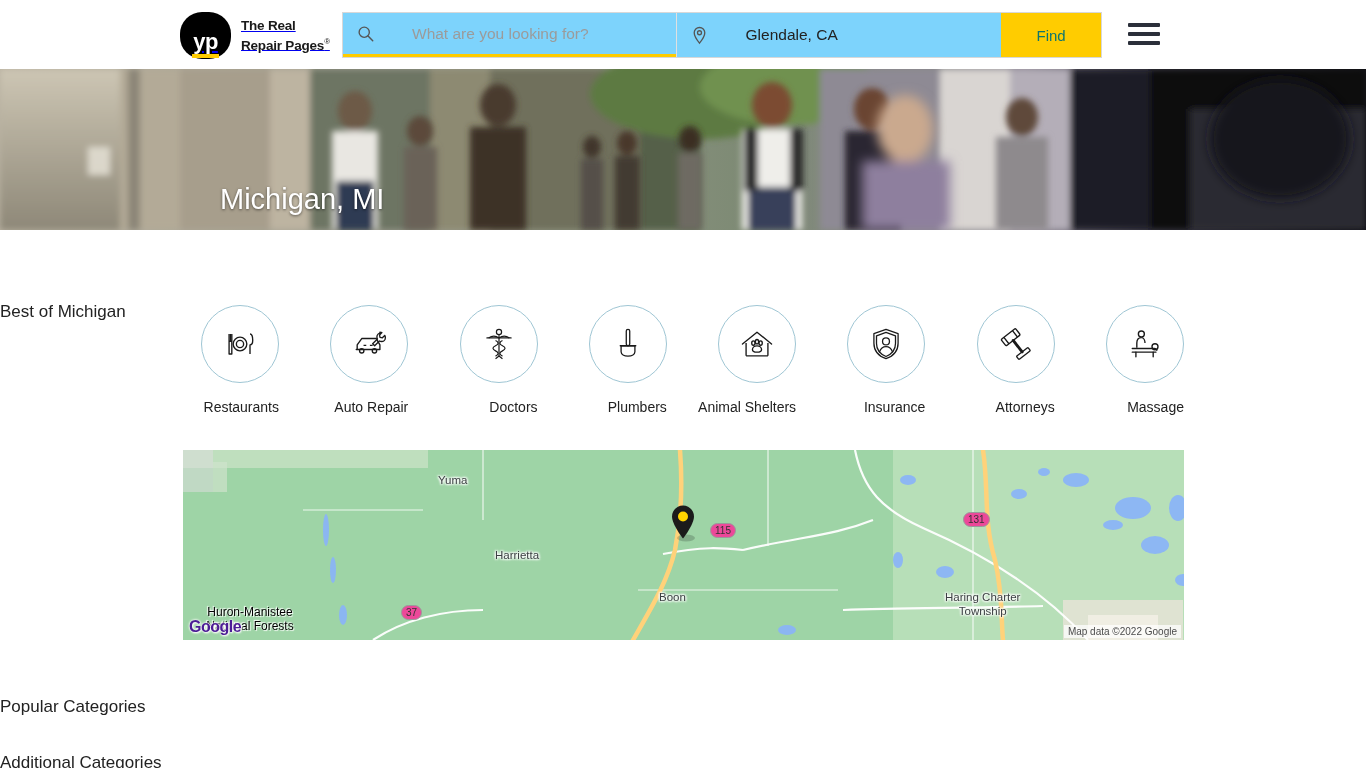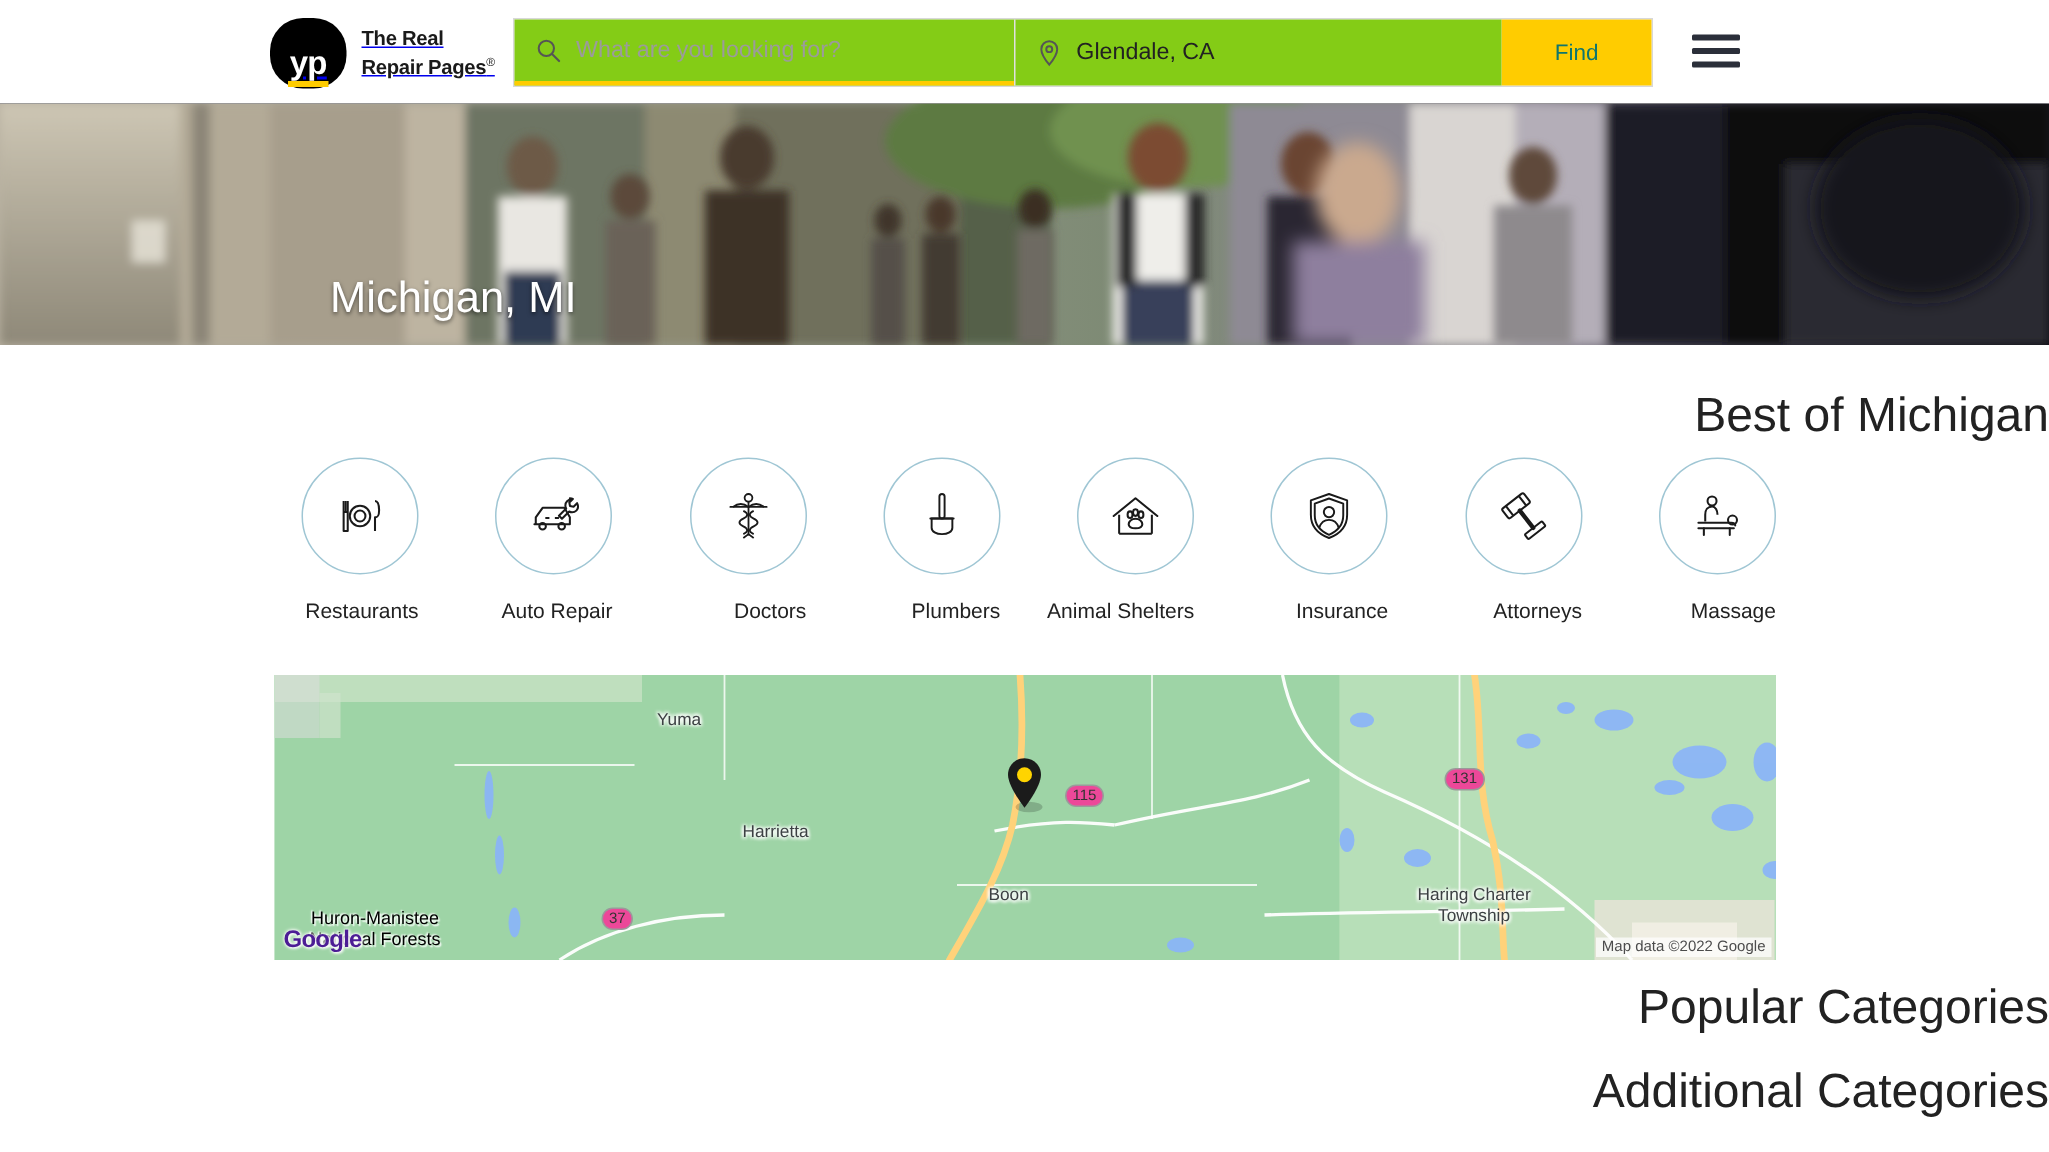--- a/index.html
+++ b/index.html
@@ -46,22 +46,23 @@
   .searchbar {
     position: absolute; left: 342px; top: 12px;
     width: 760px; height: 46px;
     display: flex;
     border: 1px solid #d8d8d8;
     background: #fff;
   }
   .sb-field {
     position: relative;
     display: flex; align-items: center;
-    background: #84cc16;
+    background: #7dd3fc;
     padding-left: 14px;
+    gap: 28px;
   }
   .sb-what { width: 333px; border-bottom: 3px solid #ffcc00; }
   .sb-where { width: 326px; border-left: 1px solid #e0e0e0; }
   .sb-icon { flex: 0 0 auto; margin-right: 10px; display: flex; align-items: center; }
   .sb-input {
     border: none; outline: none; background: transparent;
     font-family: "Liberation Sans", sans-serif;
     font-size: 15.5px; width: 100%;
     color: #222;
   }
@@ -92,21 +93,21 @@
   .hero-title {
     position: absolute; left: 183px; bottom: 14px;
     font-size: 29px; color: #ffffff; font-weight: normal;
     text-shadow: 0 1px 3px rgba(0,0,0,.55);
     z-index: 5;
     margin-left: 37px;
   }
 
   
   .section-title {
-    text-align: right; font-size: 32px; font-weight: normal; color: #222;
+    text-align: left; font-size: 17px; font-weight: normal; color: #222; margin-top: 44px;
   }
   #best-title { position: absolute; top: 258px; left: 0; width: 1366px; }
 
   .cats {
     position: absolute; top: 305px; left: 183px;
     width: 1001px;
     display: flex; justify-content: space-between;
   }
   .cat { width: 96px; display: flex; flex-direction: column; align-items: flex-end; cursor: pointer; }
   .cat-circle {

